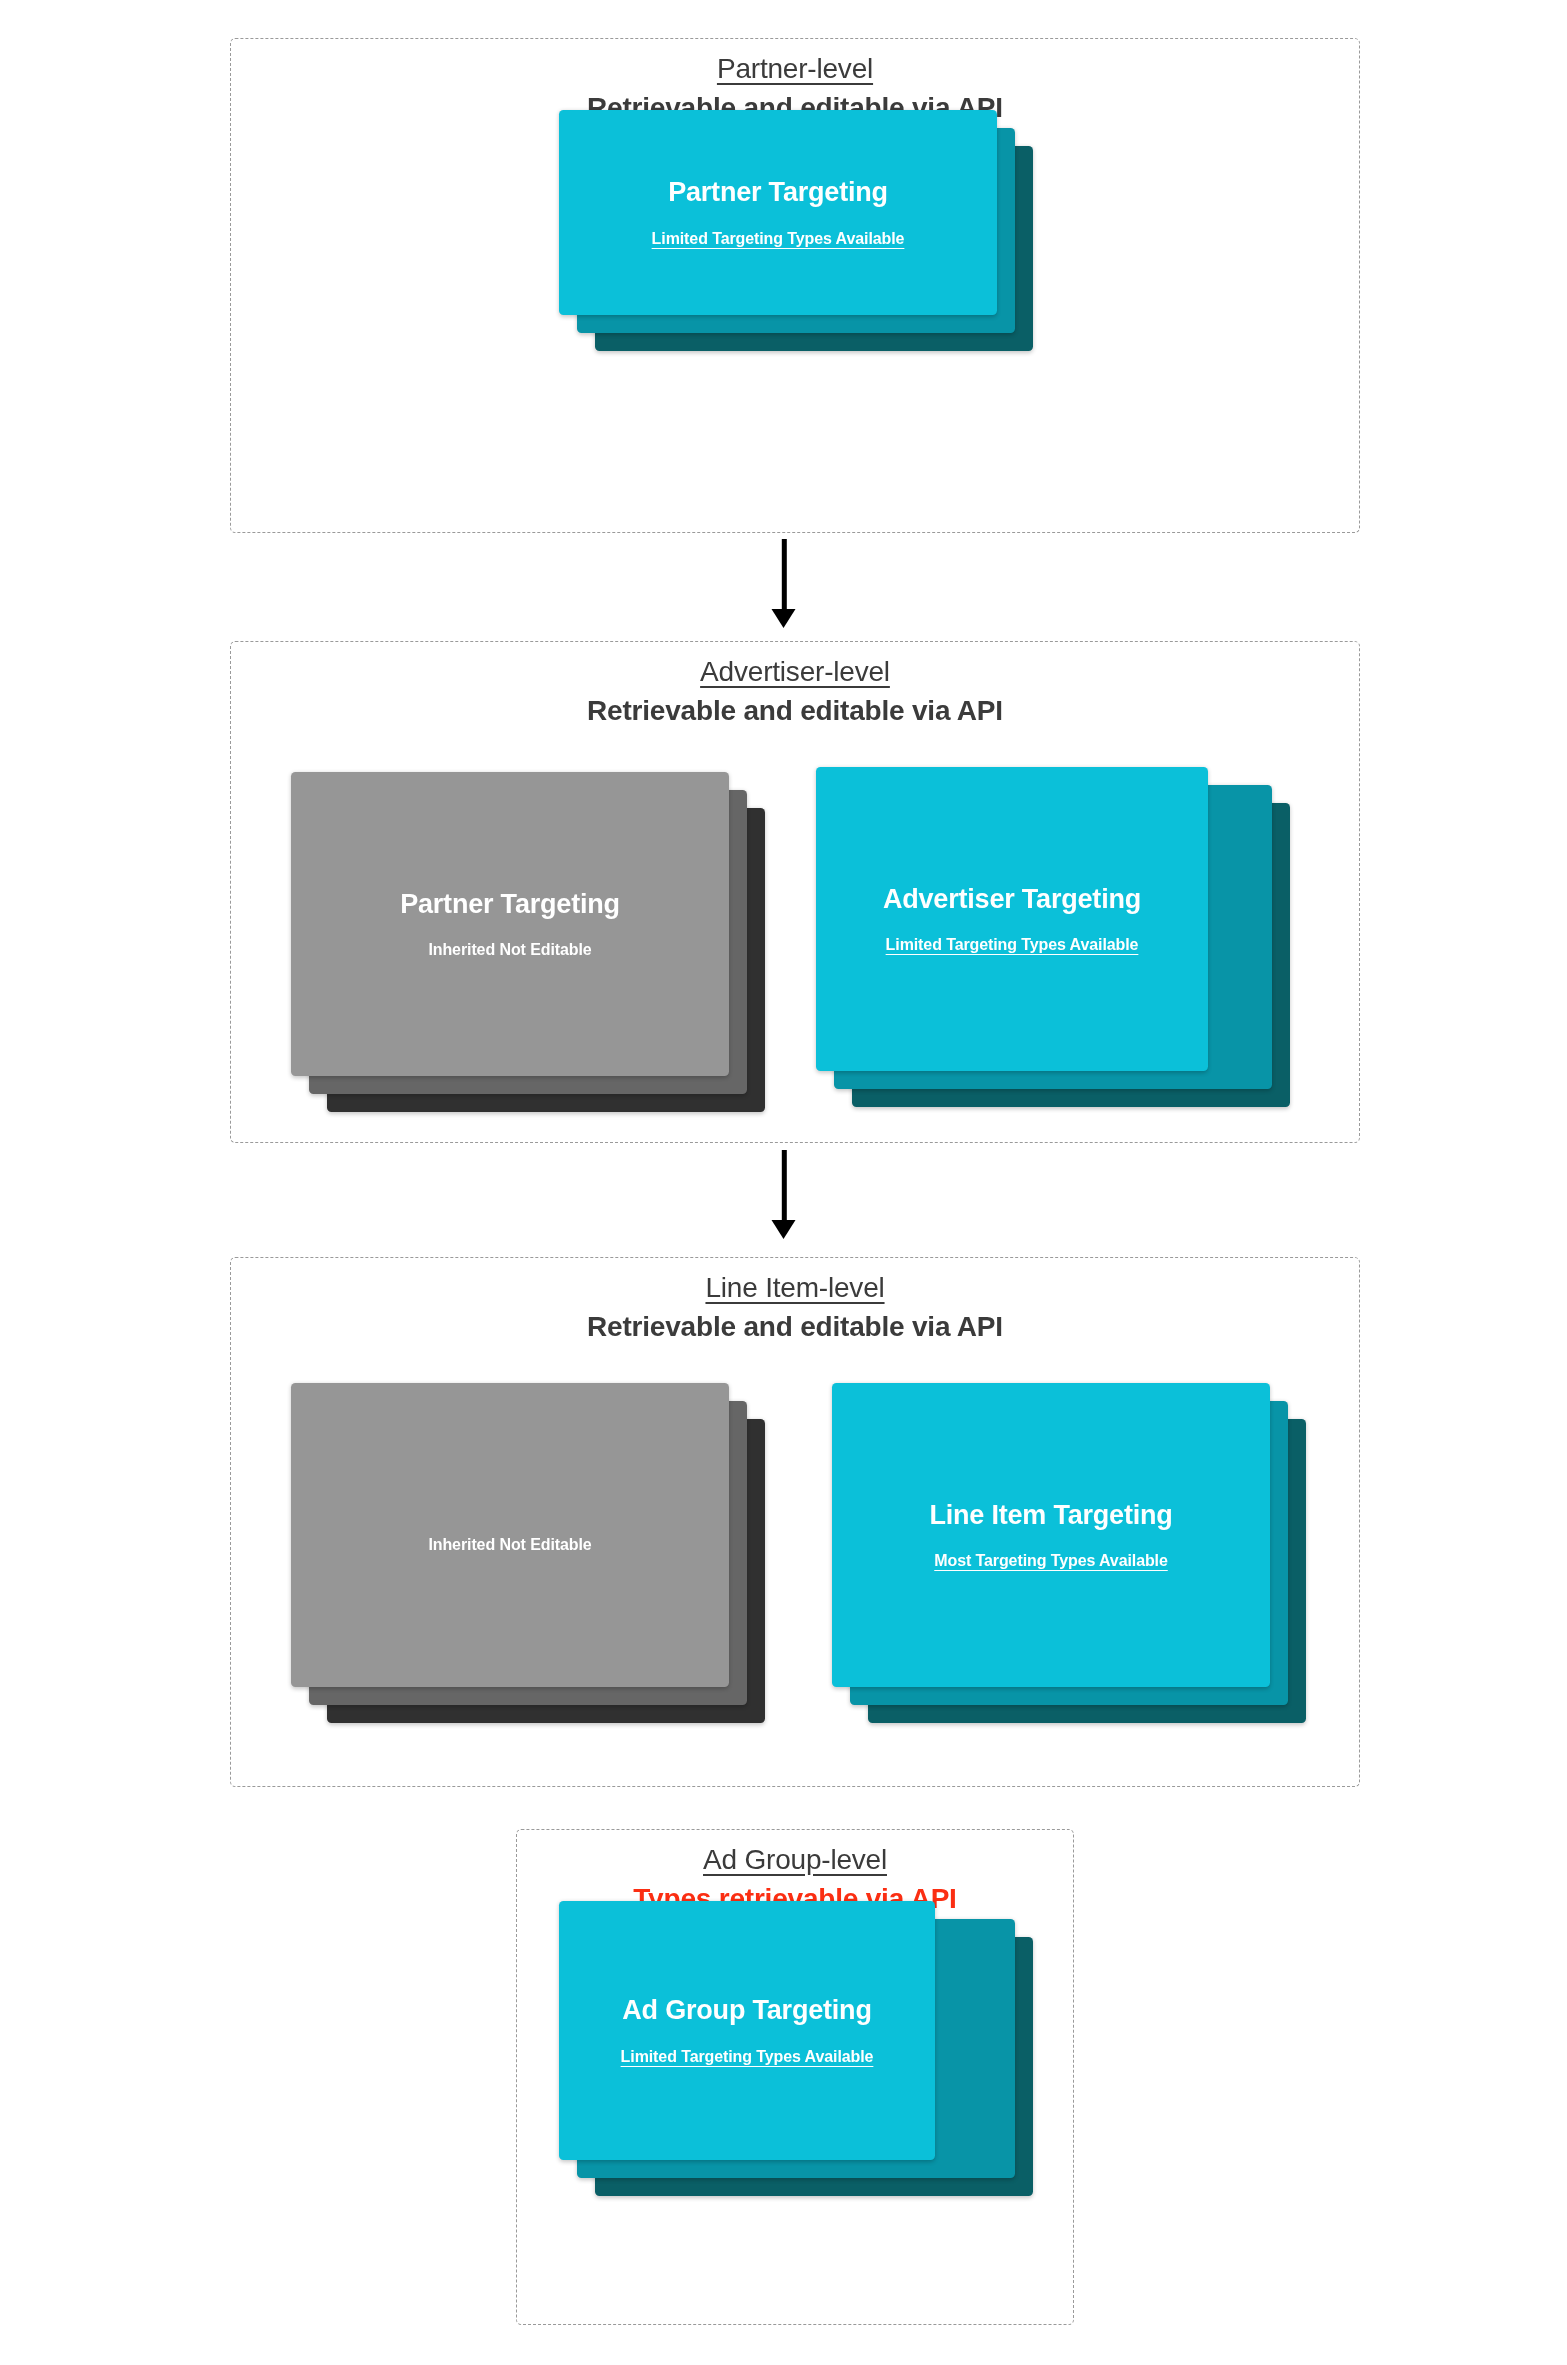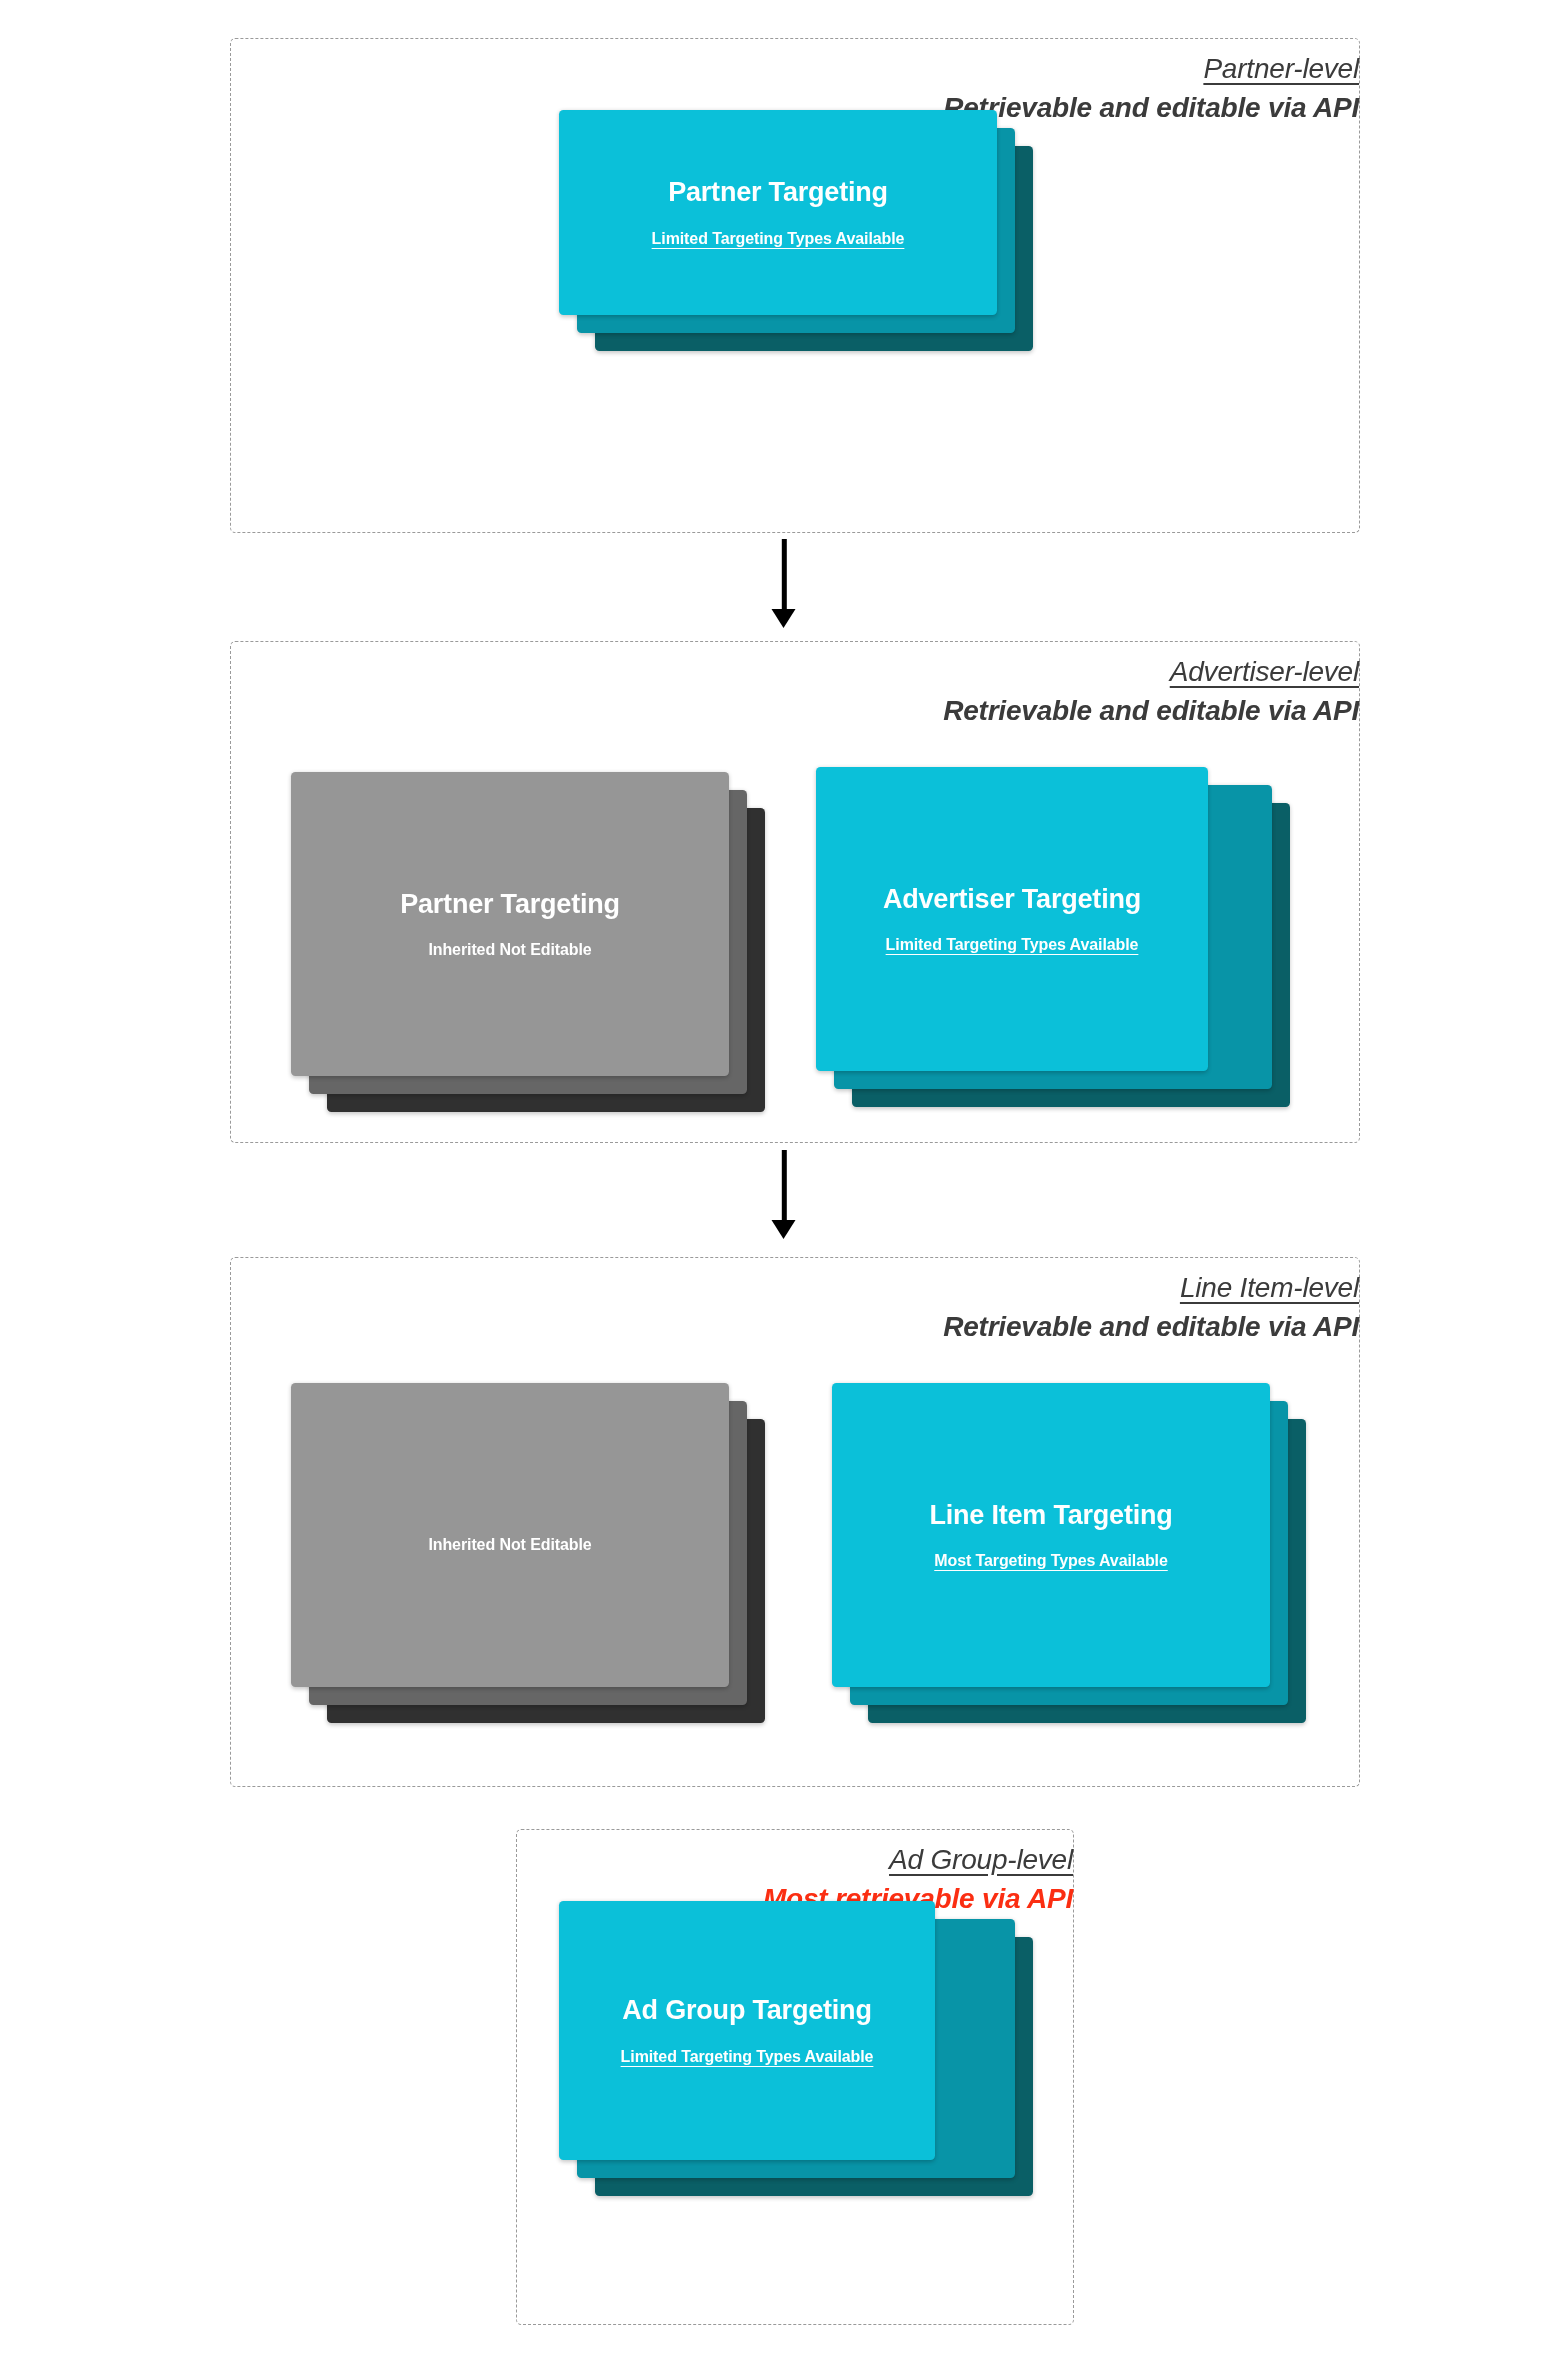--- a/index.html
+++ b/index.html
@@ -27,23 +27,22 @@
     border: 1.8px dashed #9a9a9a;
     border-radius: 5.4px;
     box-sizing: border-box;
     background: transparent;
   }
 
   .level-head {
     position: absolute;
     left: 0;
     right: 0;
-    text-align: right;
+    text-align: center;
     line-height: 1.18;
-    font-style: italic;
   }
   .level-name {
     display: inline-block;
     font-size: 28px;
     font-weight: 400;
     color: #3b3b3b;
     text-decoration: underline;
     text-underline-offset: 4.5px;
     letter-spacing: -0.2px;
   }
@@ -224,21 +223,21 @@
       <div class="layer front" style="width:438px; height:304px;">
         <div class="card-title">Line Item Targeting</div>
         <div class="card-sub underlined">Most Targeting Types Available</div>
       </div>
     </div>
   </div>
 
   <div class="level-box" style="left:516px; top:1829px; width:558px; height:496px;">
     <div class="level-head" style="top:12.5px;">
       <span class="level-name">Ad Group-level</span>
-      <span class="level-api danger">Most retrievable via API</span>
+      <span class="level-api danger">Types retrievable via API</span>
     </div>
 
     <div class="stack teal" style="left:42px; top:71px; width:438px; height:259px;">
       <div class="layer back" style="width:438px; height:259px;"></div>
       <div class="layer mid" style="width:438px; height:259px;"></div>
       <div class="layer front" style="width:376px; height:259px;">
         <div class="card-title">Ad Group Targeting</div>
         <div class="card-sub underlined">Limited Targeting Types Available</div>
       </div>
     </div>

